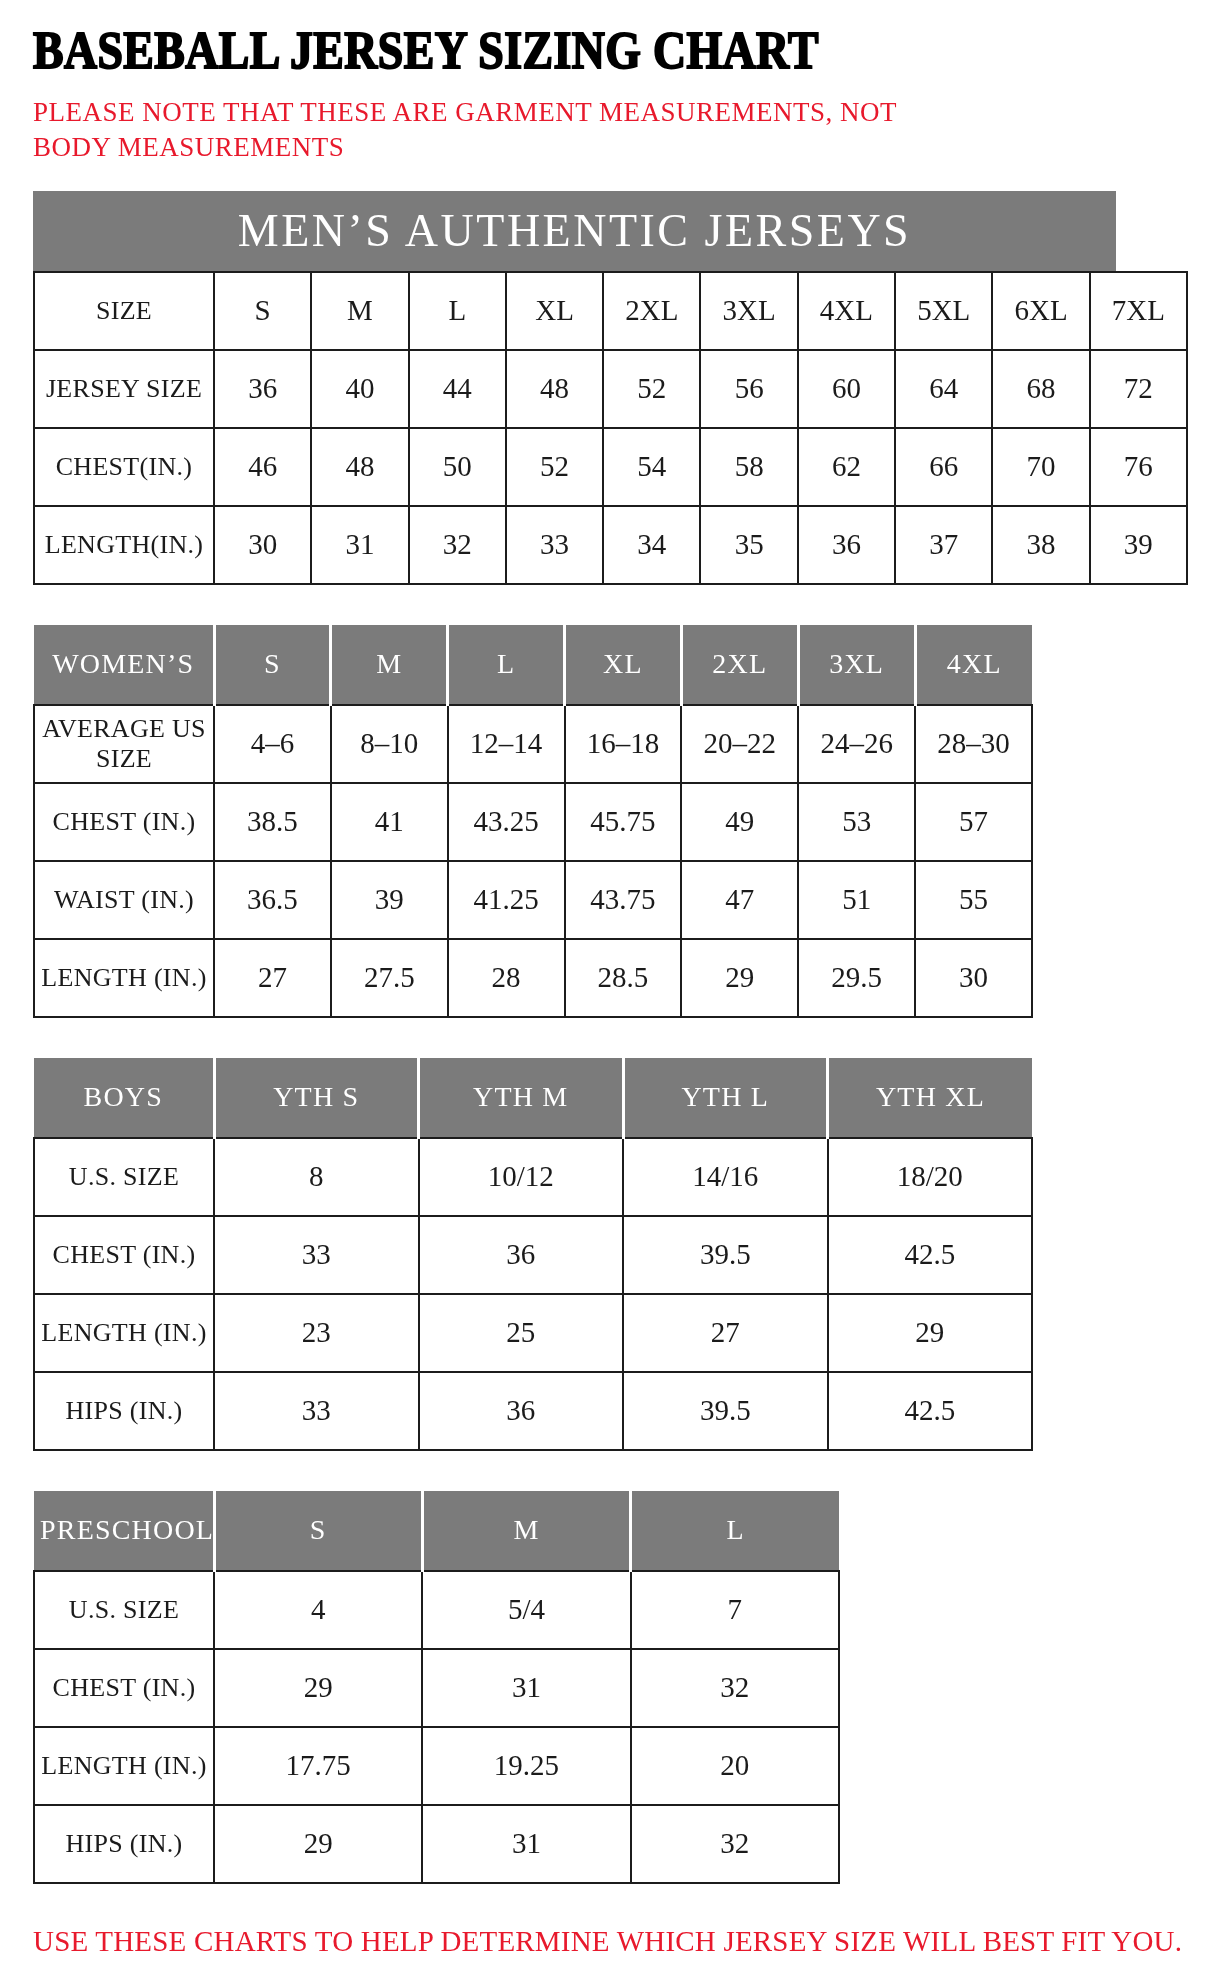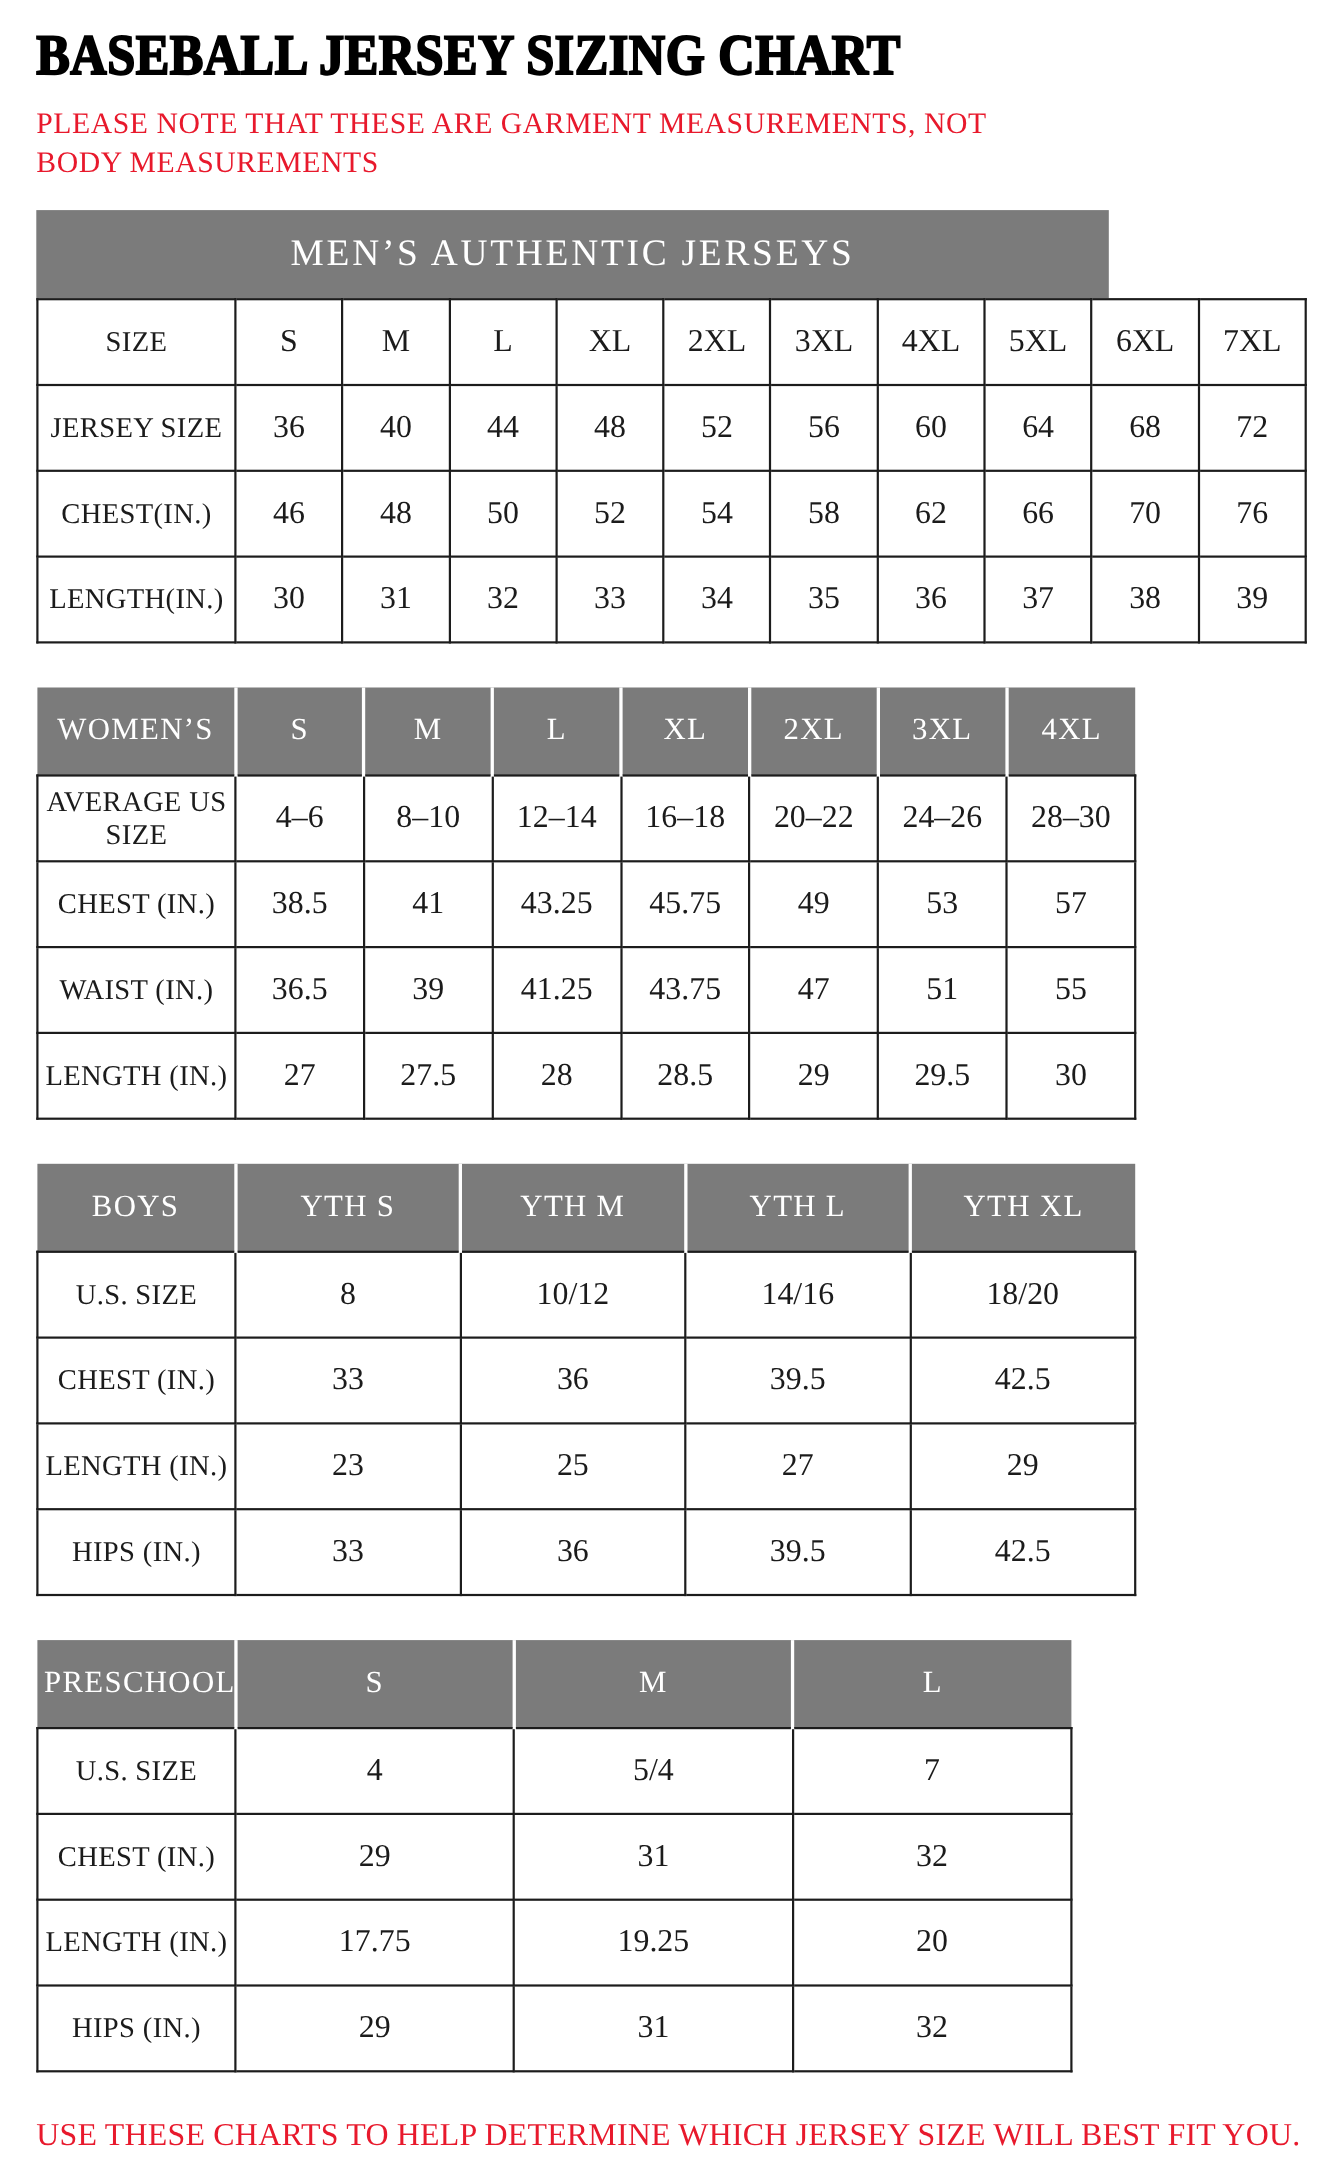--- a/index.html
+++ b/index.html
@@ -31,38 +31,38 @@
   .note {
     margin: 0 0 26px 0;
     max-width: 905px;
     font-size: 27px;
     line-height: 1.3;
     color: var(--red, #e8192c);
     letter-spacing: 0.5px;
   }
   .table-block { margin: 0 0 40px 0; }
   .banner {
-    width: 975px;
+    width: 1083px;
     height: 80px;
     background: var(--gray, #7b7b7b);
     color: #fff;
     display: flex;
     align-items: center;
     justify-content: center;
-    font-size: 34px;
+    font-size: 46px;
     letter-spacing: 2.5px;
   }
   table.size-table {
     border-collapse: collapse;
     table-layout: fixed;
     border-radius: 20px;
   }
   .t-mens { width: 1155px; }
   .t-womens, .t-boys { width: 1000px; }
-  .t-preschool { width: 942px; }
+  .t-preschool { width: 807px; }
   td {
     border: 2px solid var(--grid, #1c1c1c);
     text-align: center;
     vertical-align: middle;
     height: 78px;
     padding: 4px 6px;
     font-size: 29px;
     color: var(--body-text, #1b1b1b);
     background: #fff;
   }

